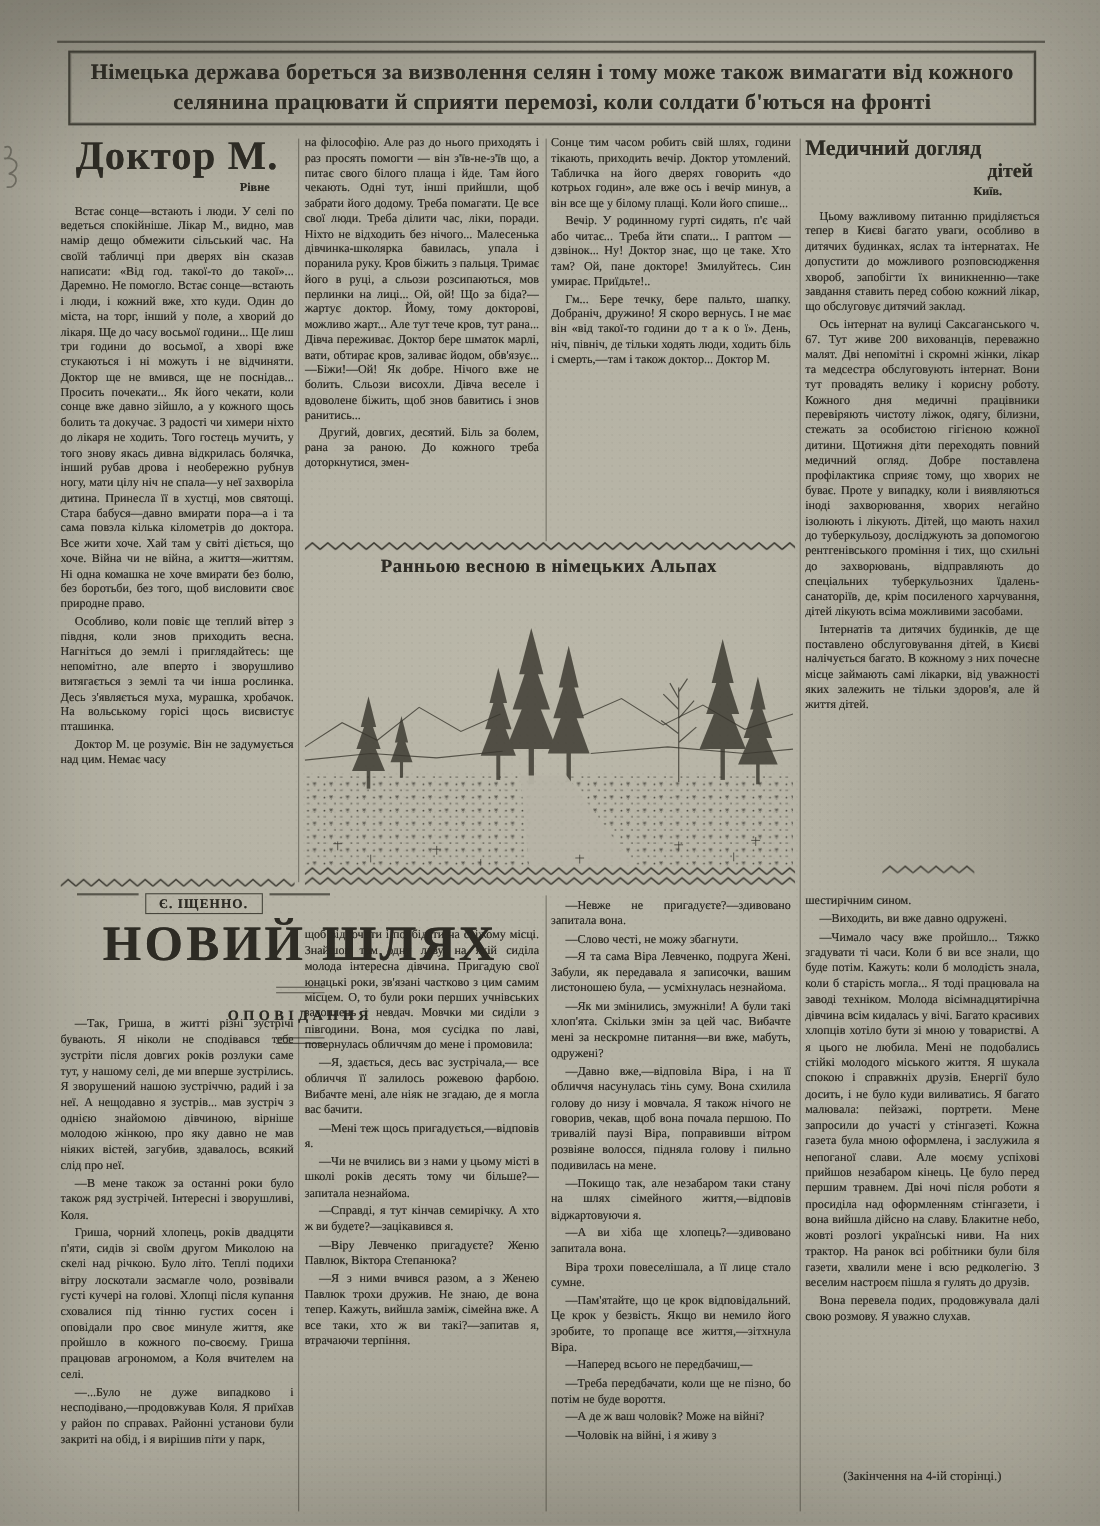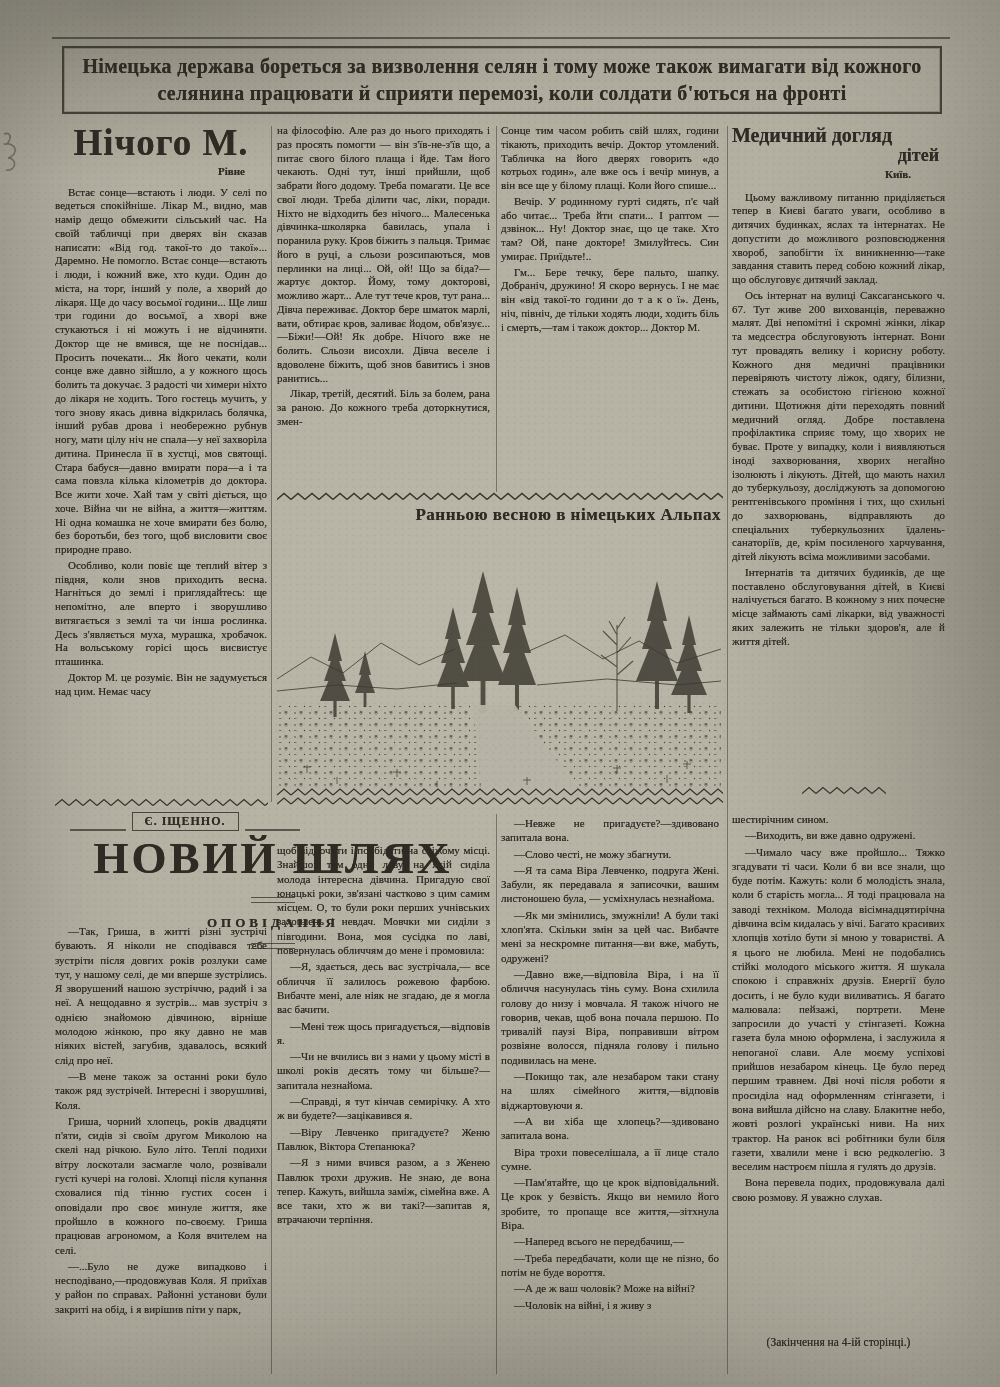--- a/index.html
+++ b/index.html
@@ -58,24 +58,24 @@
   .v1b{left:271px;top:926px;height:448px;}
   .v2a{left:496px;top:126px;height:366px;}
   .v2b{left:496px;top:814px;height:560px;}
   .v3{left:727px;top:126px;height:1248px;}
   
   .zig{position:absolute;}
   .z1{left:277px;top:492px;}
   .z2{left:277px;top:788px;}
   .z3{left:55px;top:798px;}
   .z4{left:802px;top:786px;}
-  .ill-caption{position:absolute;left:277px;top:505px;width:444px;text-align:right;font-size:17px;font-weight:bold;letter-spacing:.5px;}
+  .ill-caption{position:absolute;left:277px;top:505px;width:444px;text-align:center;font-size:17px;font-weight:bold;letter-spacing:.5px;}
   .illustration{position:absolute;left:277px;top:529px;width:444px;height:258px;}
   
-  .author-row{position:absolute;left:70px;top:812px;width:230px;display:flex;align-items:flex-end;gap:6px;}
+  .author-row{position:absolute;left:70px;top:812px;width:230px;display:flex;align-items:flex-start;gap:6px;}
   .author-line{flex:1;height:2px;background:rgba(40,38,31,.65);}
   .author-box{border:1.5px solid rgba(40,38,31,.78);padding:1px 12px;font-size:12px;font-weight:bold;letter-spacing:1px;white-space:nowrap;}
   .story-title{position:absolute;left:55px;top:836px;width:436px;text-align:center;font-size:45px;font-weight:bold;letter-spacing:3px;line-height:1;margin:0;}
   .story-subrow{position:absolute;left:55px;top:897px;width:436px;display:flex;align-items:center;justify-content:center;gap:12px;flex-direction:column;}
   .sub-deco{width:44px;height:4px;border-top:1.5px solid rgba(40,38,31,.7);border-bottom:1.5px solid rgba(40,38,31,.7);}
   .story-subtitle{font-size:13px;font-weight:bold;letter-spacing:4px;}
   .continuation{position:absolute;left:732px;top:1336px;width:213px;text-align:center;font-size:11.5px;}
   .scribble{position:absolute;left:0;top:128px;}
 </style>
 </head>
@@ -93,31 +93,31 @@
     <div class="banner-text">Німецька держава бореться за визволення селян і тому може також вимагати від кожного селянина працювати й сприяти перемозі, коли солдати б'ються на фронті</div>
   </div>
 
   <div class="vrule v1a"></div>
   <div class="vrule v1b"></div>
   <div class="vrule v2a"></div>
   <div class="vrule v2b"></div>
   <div class="vrule v3"></div>
 
   <section class="col doctor-col1">
-    <h1 class="doctor-title">Нічого М.</h1>
+    <h1 class="doctor-title">Доктор М.</h1>
     <div class="dateline">Рівне</div>
     <div>
         <p class="para">Встає сонце—встають і люди. У селі по ведеться спокійніше. Лікар М., видно, мав намір дещо обмежити сільський час. На своїй табличці при дверях він сказав написати: «Від год. такої-то до такої»... Даремно. Не помогло. Встає сонце—встають і люди, і кожний вже, хто куди. Один до міста, на торг, інший у поле, а хворий до лікаря. Ще до часу восьмої години... Ще лиш три години до восьмої, а хворі вже стукаються і ні можуть і не відчиняти. Доктор ще не вмився, ще не поснідав... Просить почекати... Як його чекати, коли сонце вже давно зійшло, а у кожного щось болить та докучає. З радості чи химери ніхто до лікаря не ходить. Того гостець мучить, у того знову якась дивна відкрилась болячка, інший рубав дрова і необережно рубнув ногу, мати цілу ніч не спала—у неї захворіла дитина. Принесла її в хустці, мов святощі. Стара бабуся—давно вмирати пора—а і та сама повзла кілька кілометрів до доктора. Все жити хоче. Хай там у світі діється, що хоче. Війна чи не війна, а життя—життям. Ні одна комашка не хоче вмирати без болю, без боротьби, без того, щоб висловити своє природне право.</p>
         <p class="para">Особливо, коли повіє ще теплий вітер з півдня, коли знов приходить весна. Нагніться до землі і приглядайтесь: ще непомітно, але вперто і зворушливо витягається з землі та чи інша рослинка. Десь з'являється муха, мурашка, хробачок. На вольському горісі щось висвистує пташинка.</p>
         <p class="para">Доктор М. це розуміє. Він не задумується над цим. Немає часу</p>
       </div>
   </section>
   <section class="col doctor-col2 cont">
       <p class="para">на філософію. Але раз до нього приходять і раз просять помогти — він з'їв-не-з'їв що, а питає свого білого плаща і йде. Там його чекають. Одні тут, інші прийшли, щоб забрати його додому. Треба помагати. Це все свої люди. Треба ділити час, ліки, поради. Ніхто не відходить без нічого... Малесенька дівчинка-школярка бавилась, упала і поранила руку. Кров біжить з пальця. Тримає його в руці, а сльози розсипаються, мов перлинки на лиці... Ой, ой! Що за біда?—жартує доктор. Йому, тому докторові, можливо жарт... Але тут тече кров, тут рана... Дівча переживає. Доктор бере шматок марлі, вати, обтирає кров, заливає йодом, обв'язує...—Біжи!—Ой! Як добре. Нічого вже не болить. Сльози висохли. Дівча веселе і вдоволене біжить, щоб знов бавитись і знов ранитись...</p>
-      <p class="para">Лікар, третій, десятий. Біль за болем, рана за раною. До кожного треба доторкнутися, змен-</p>
+      <p class="para">Другий, довгих, десятий. Біль за болем, рана за раною. До кожного треба доторкнутися, змен-</p>
     </section>
   <section class="col doctor-col3 cont">
       <p class="para">Сонце тим часом робить свій шлях, години тікають, приходить вечір. Доктор утомлений. Табличка на його дверях говорить «до котрьох годин», але вже ось і вечір минув, а він все ще у білому плащі. Коли його спише...</p>
       <p class="para">Вечір. У родинному гурті сидять, п'є чай або читає... Треба йти спати... І раптом — дзвінок... Ну! Доктор знає, що це таке. Хто там? Ой, пане докторе! Змилуйтесь. Син умирає. Приїдьте!..</p>
       <p class="para">Гм... Бере течку, бере пальто, шапку. Добраніч, дружино! Я скоро вернусь. І не має він «від такої-то години до т а к о ї». День, ніч, північ, де тільки ходять люди, ходить біль і смерть,—там і також доктор... Доктор М.</p>
     </section>
 
   <svg class="zig z1" width="446" height="9">
     <defs>
         <pattern id="zzA" width="14" height="9" patternUnits="userSpaceOnUse">

